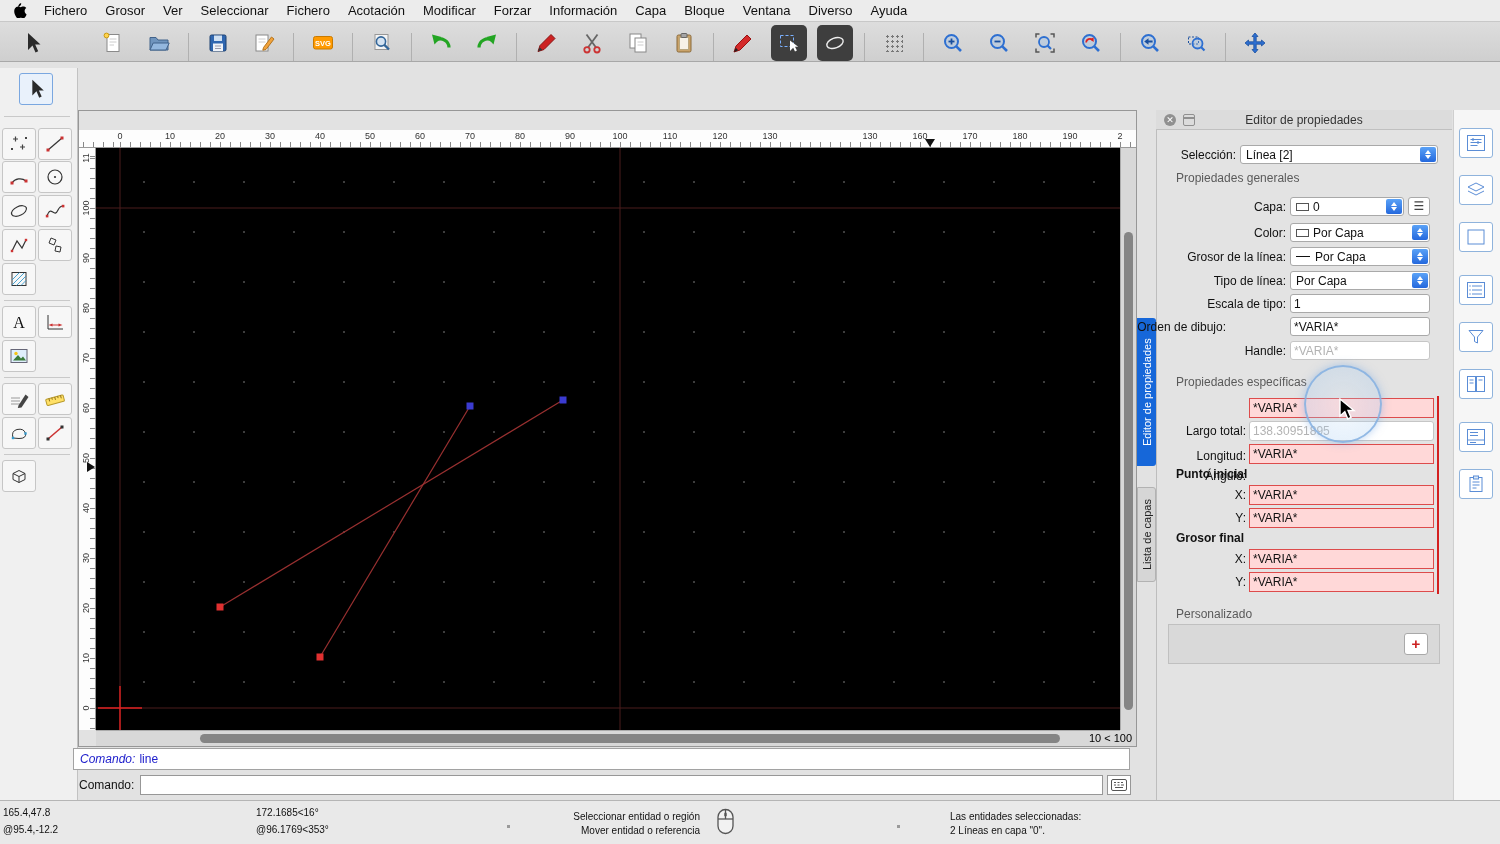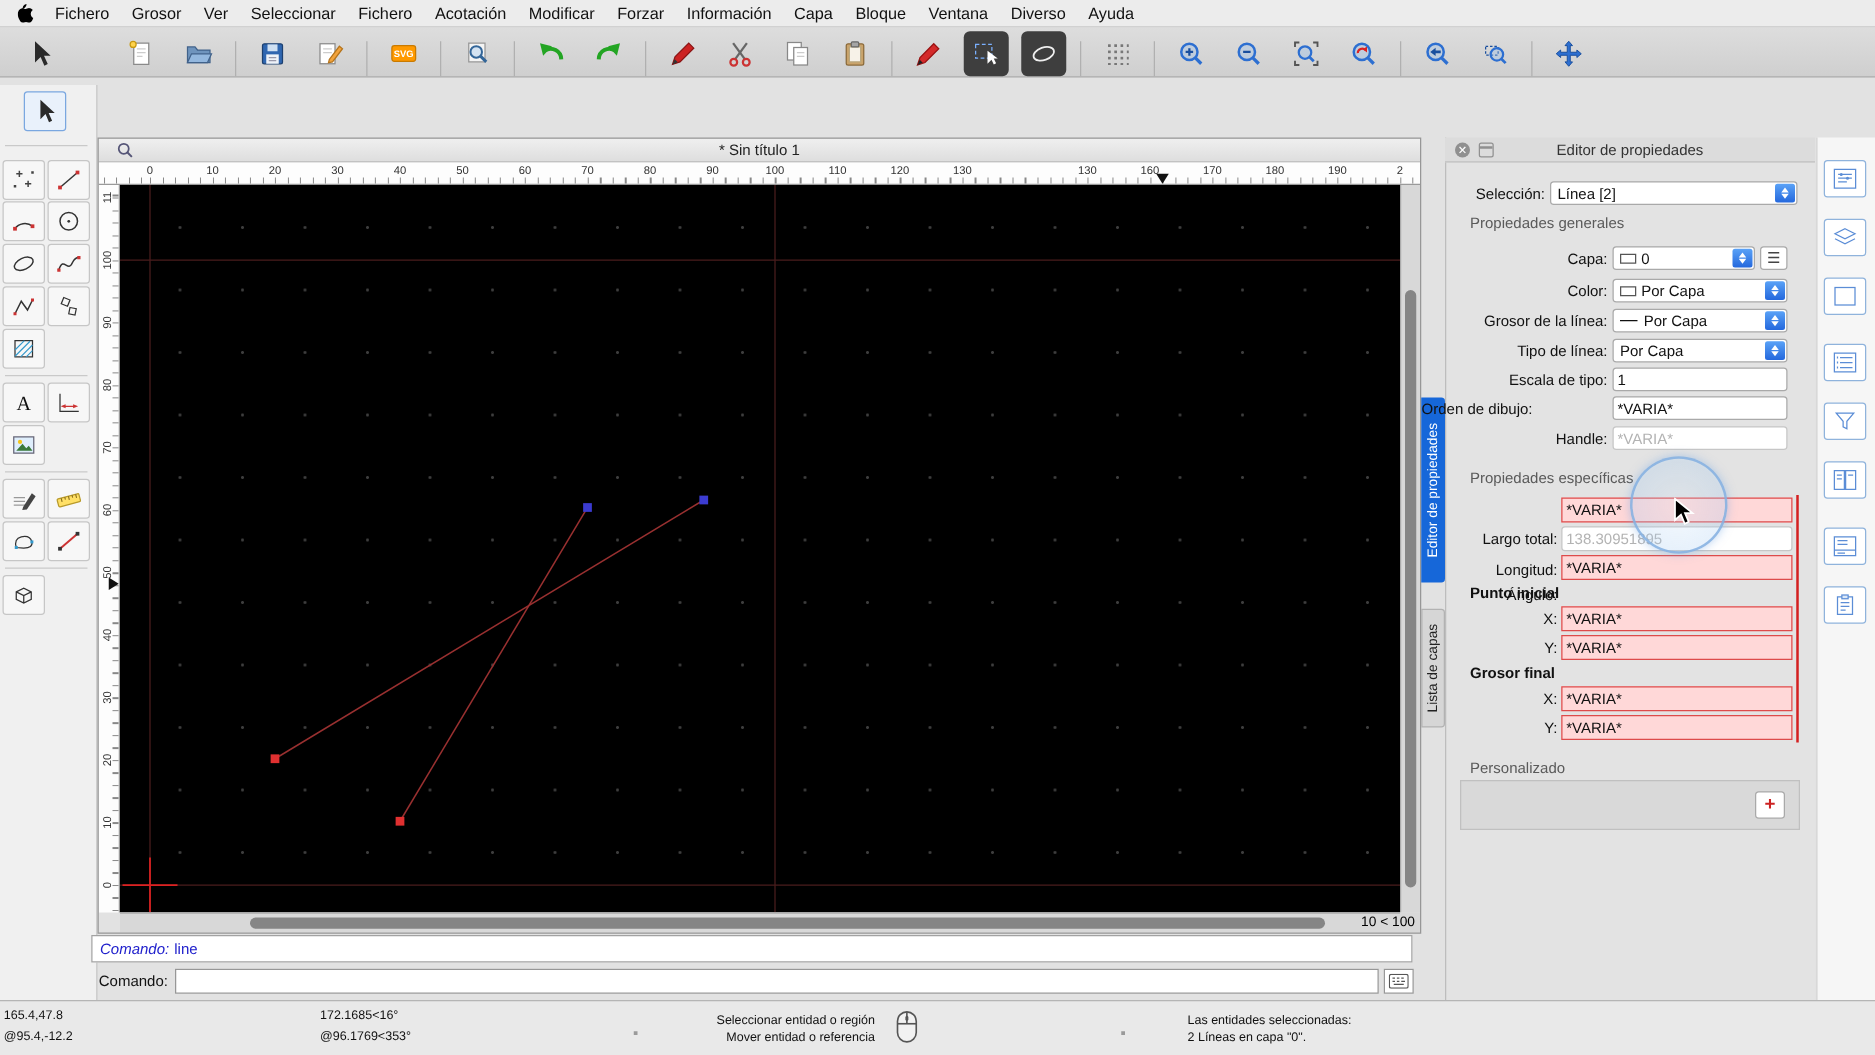--- a/index.html
+++ b/index.html
@@ -416,27 +416,20 @@
         </svg>
       </div>
     <div class="psep" style="top:386px;"></div>
     <div class="pbtn" style="left:2px;top:392px;">
         <svg width="22" height="20" viewBox="0 0 22 20">
           <path d="M5 7.5 L11 4.5 L17 7.5 L17 13.5 L11 16.5 L5 13.5 Z M5 7.5 L11 10.5 L17 7.5 M11 10.5 V16.5" fill="none" stroke="#333"></path>
         </svg>
       </div>
   </div>
 
-  <div class="doc-titlebar">
-    <svg style="margin-left:14px;z-index:2;" width="14" height="14" viewBox="0 0 14 14">
-        <circle cx="6" cy="6" r="4" fill="none" stroke="#557" stroke-width="1.4"></circle>
-        <line x1="9" y1="9" x2="12.5" y2="12.5" stroke="#557" stroke-width="1.6"></line>
-      </svg>
-    <span class="doc-title">* Sin título 1</span>
-  </div>
 
   <div class="hruler">
     <div class="strip"></div>
     <div>
         <span class="htick" style="left: 29px;">0</span>
         <span class="htick" style="left: 79px;">10</span>
         <span class="htick" style="left: 129px;">20</span>
         <span class="htick" style="left: 179px;">30</span>
         <span class="htick" style="left: 229px;">40</span>
         <span class="htick" style="left: 279px;">50</span>

